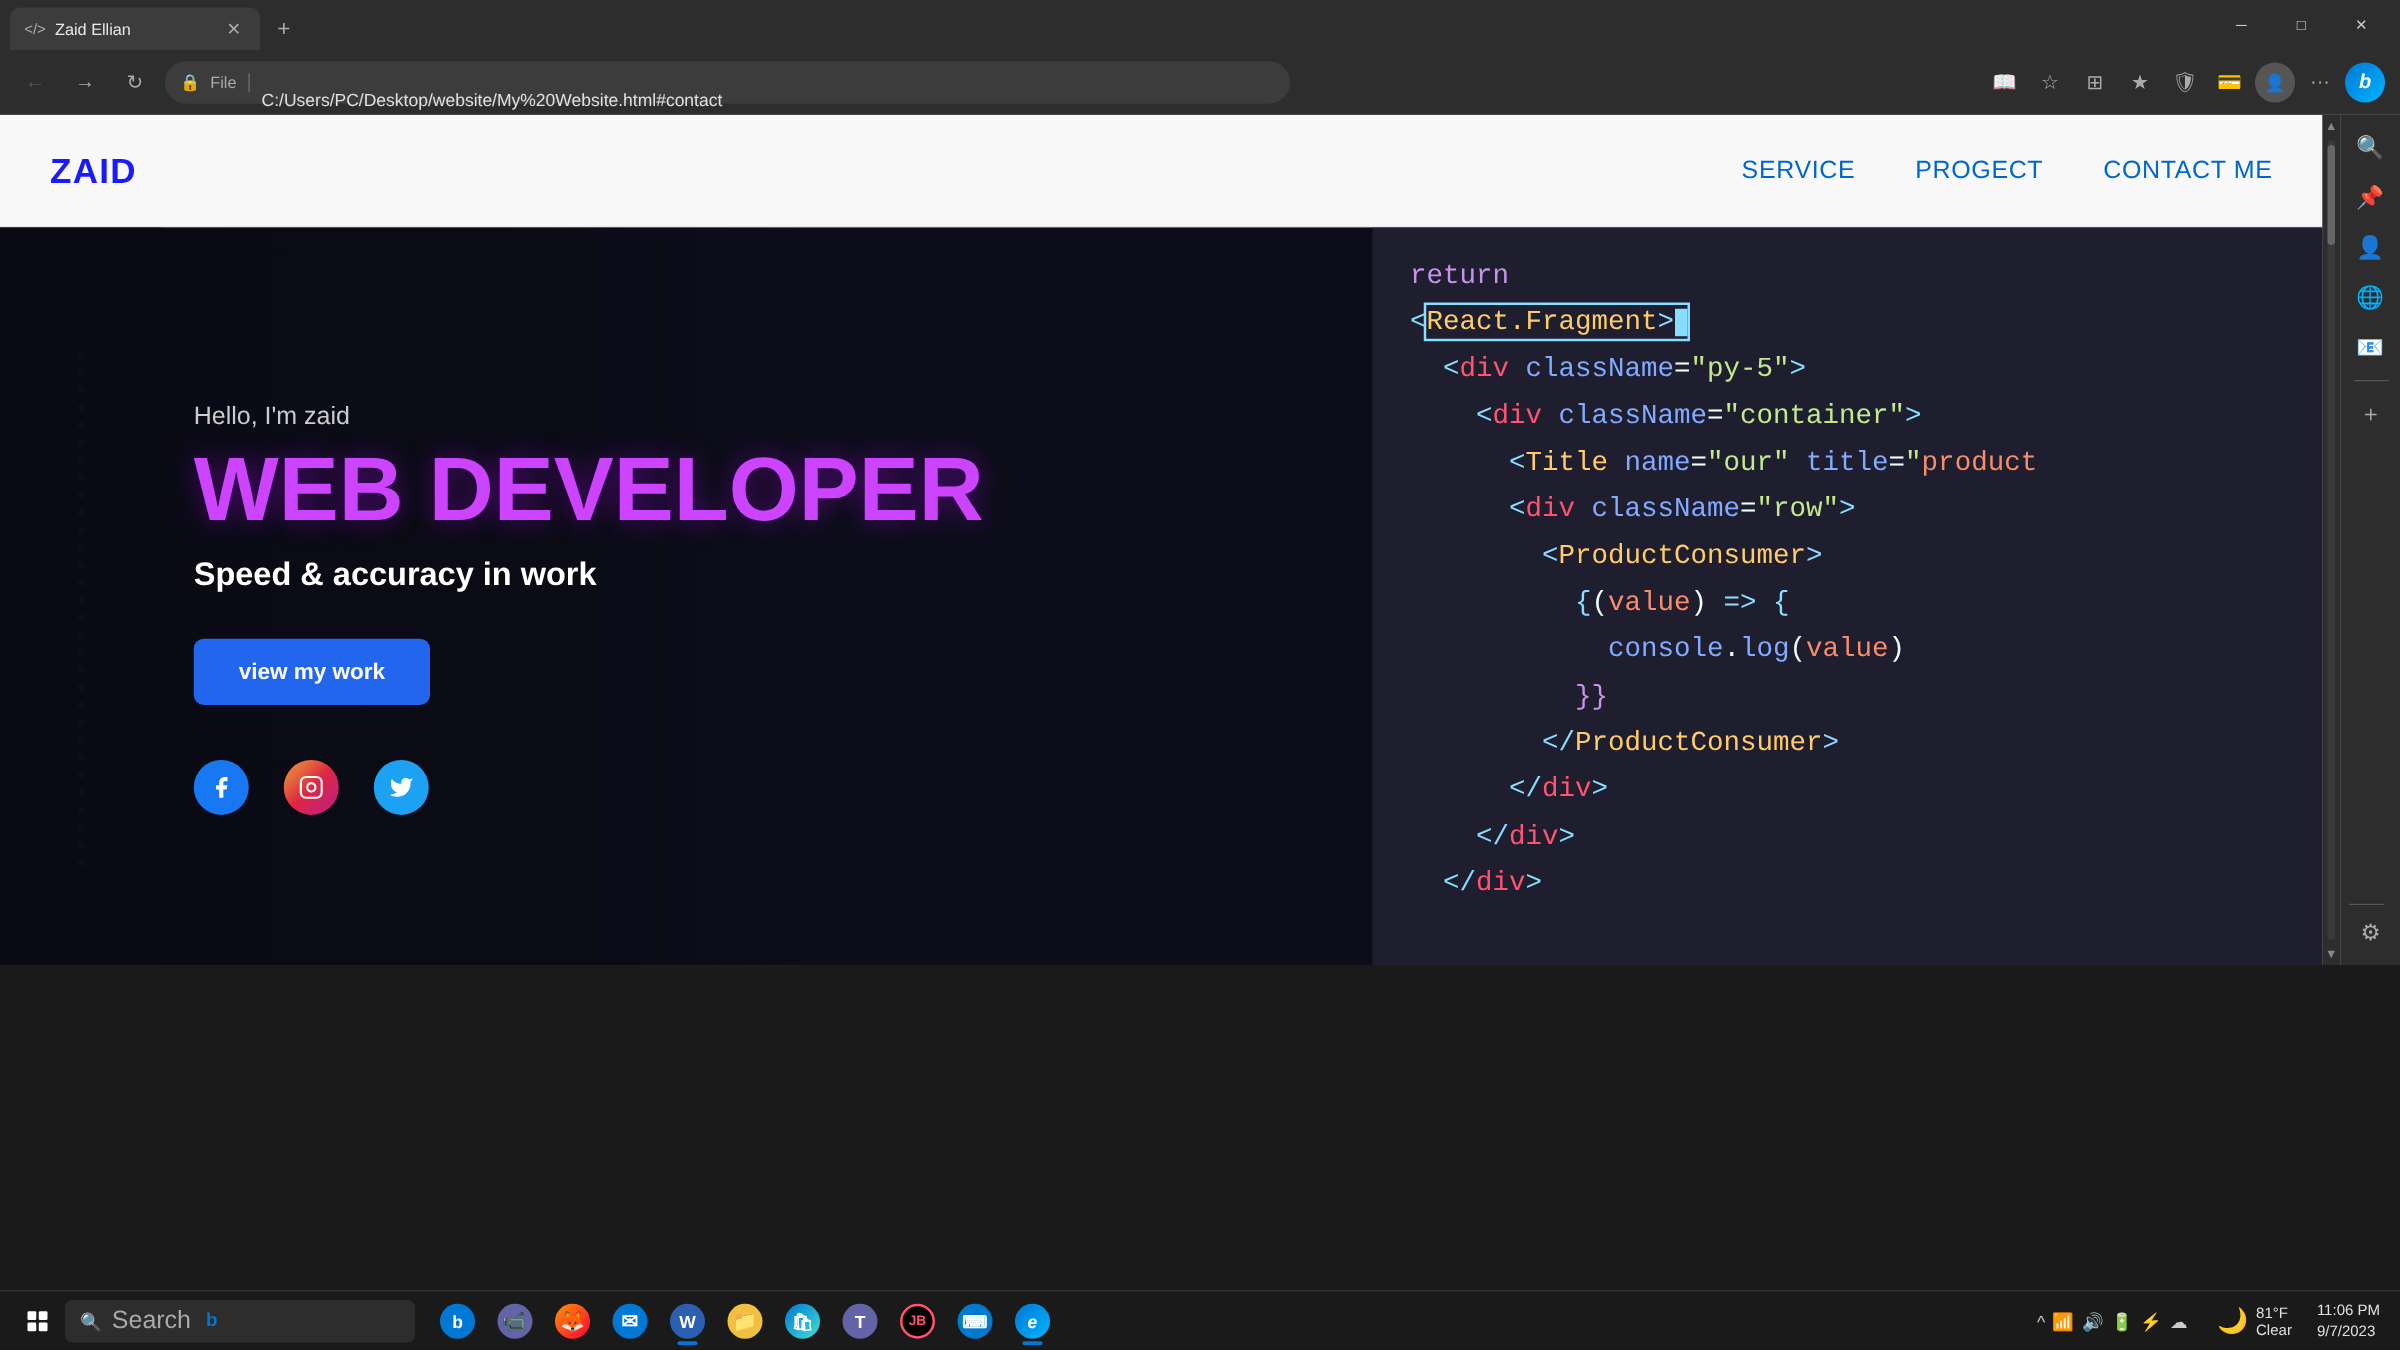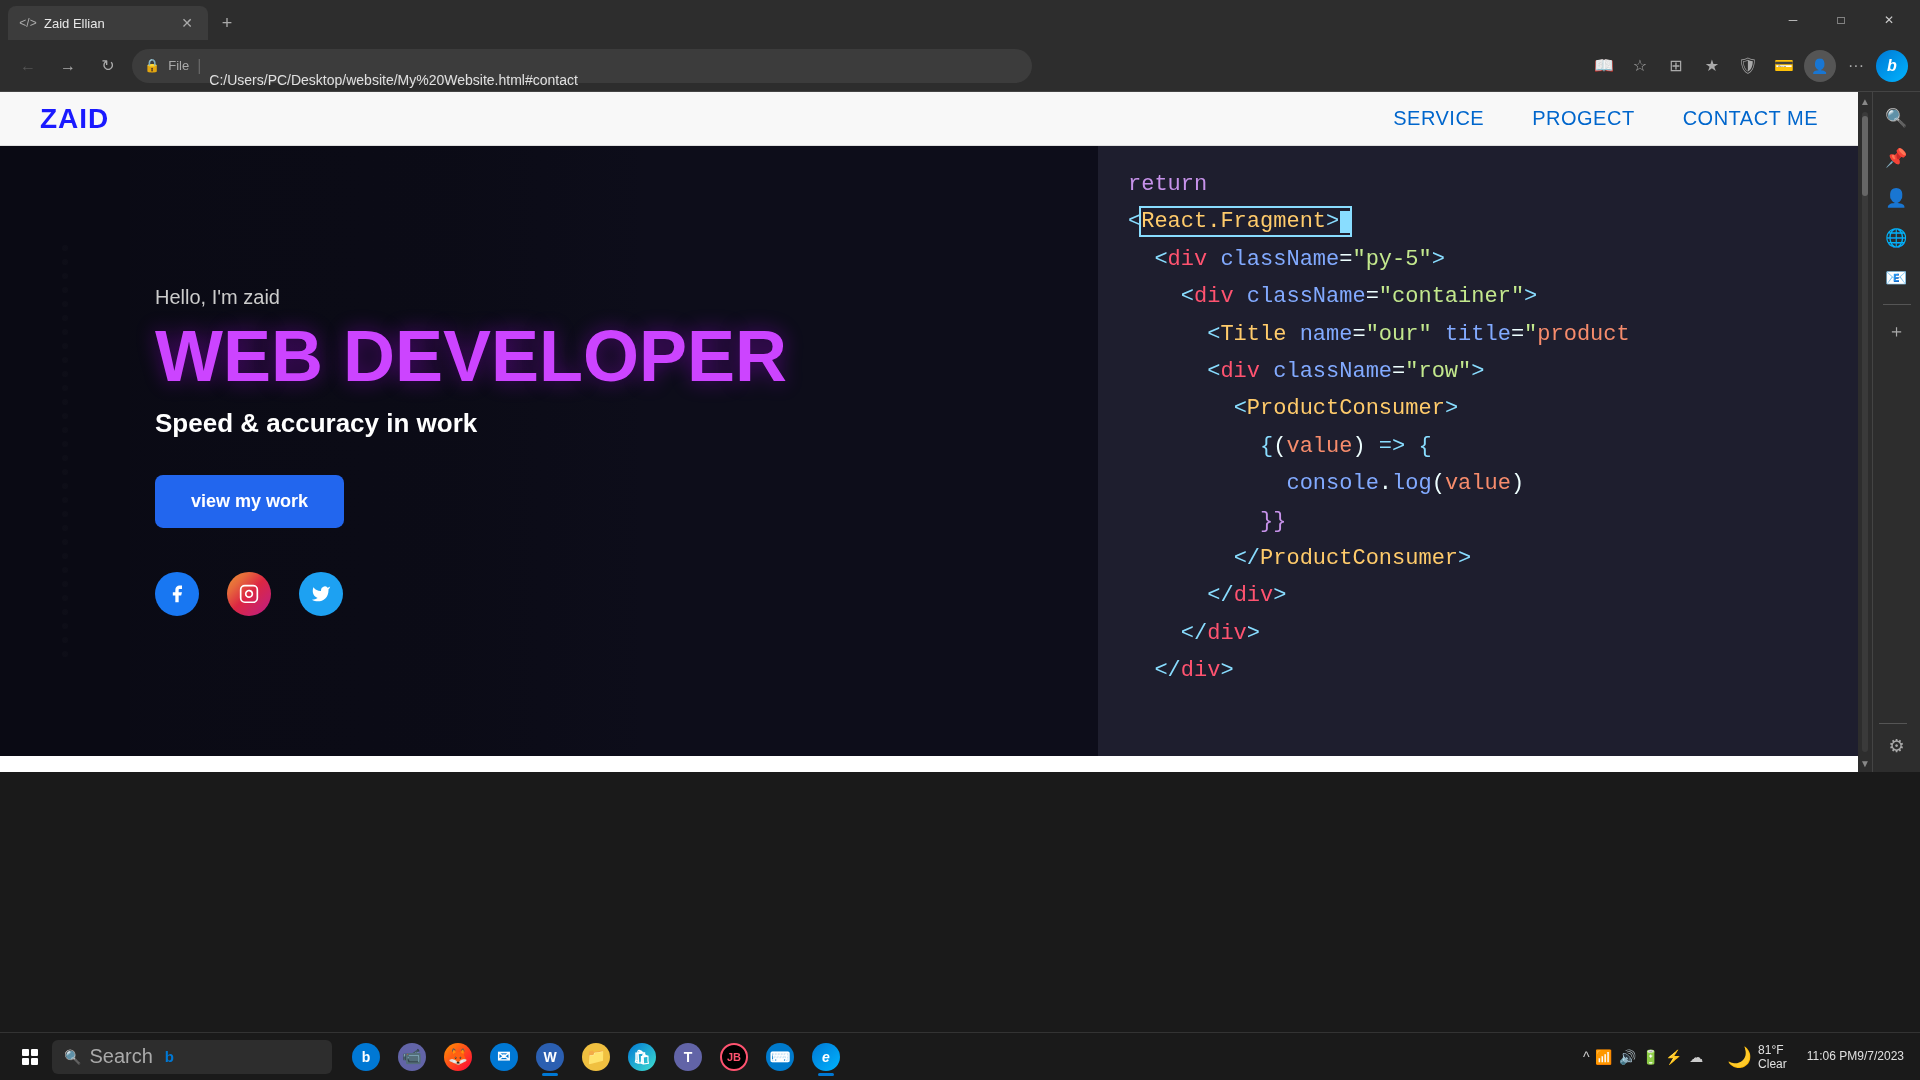--- a/index.html
+++ b/index.html
@@ -230,21 +230,21 @@
       top: 92px;
       left: 0;
       width: 1858px;
       height: 680px;
       overflow: hidden;
       background: #fff;
     }
 
     
     .site-nav {
-      height: 54px;
+      height: 90px;
       background: #f8f8f8;
       display: flex;
       align-items: center;
       padding: 0 40px;
       border-bottom: 1px solid #e0e0e0;
     }
     .site-logo {
       font-size: 28px;
       font-weight: 900;
       color: #1a1aff;
@@ -484,21 +484,21 @@
       gap: 6px;
       padding: 0 8px;
     }
     .tray-icon {
       color: #ccc;
       font-size: 14px;
       cursor: pointer;
     }
     .clock {
       display: flex;
-      flex-direction: row;
+      flex-direction: column;
       align-items: flex-start;
       color: #e0e0e0;
       font-size: 12px;
       line-height: 1.4;
       cursor: pointer;
       padding: 0 4px;
     }
     .weather-widget {
       display: flex;
       align-items: center;

